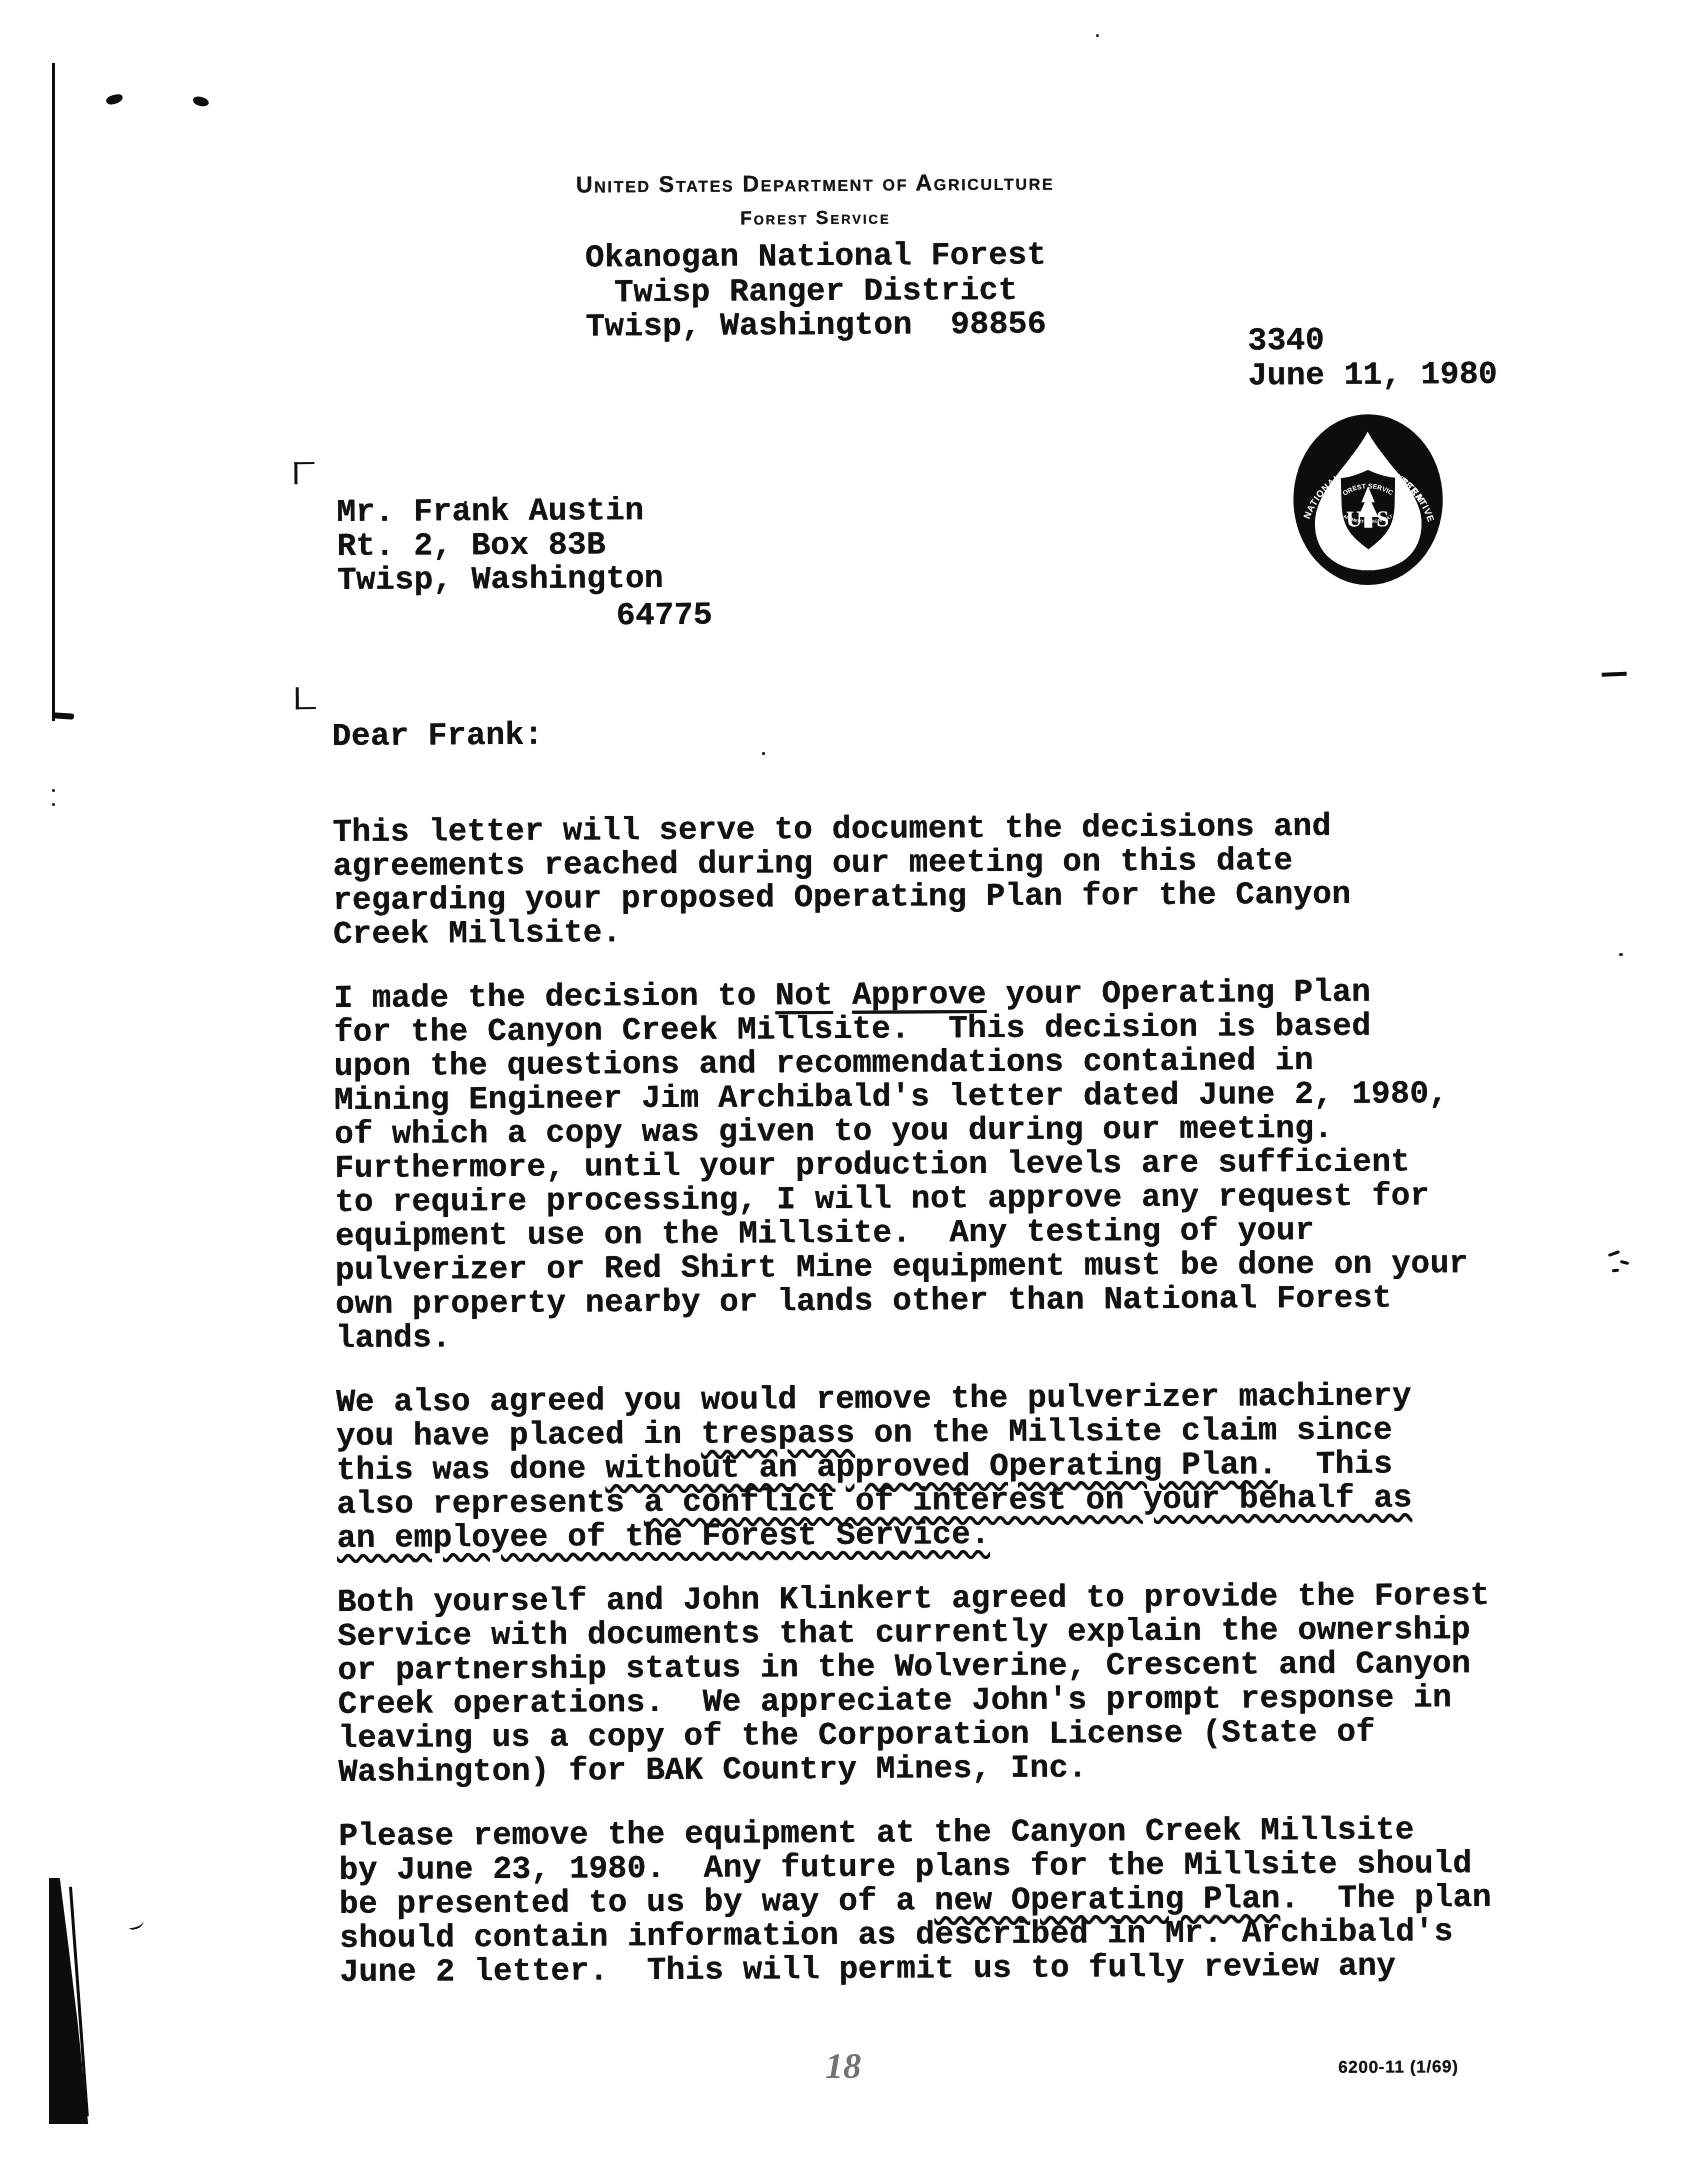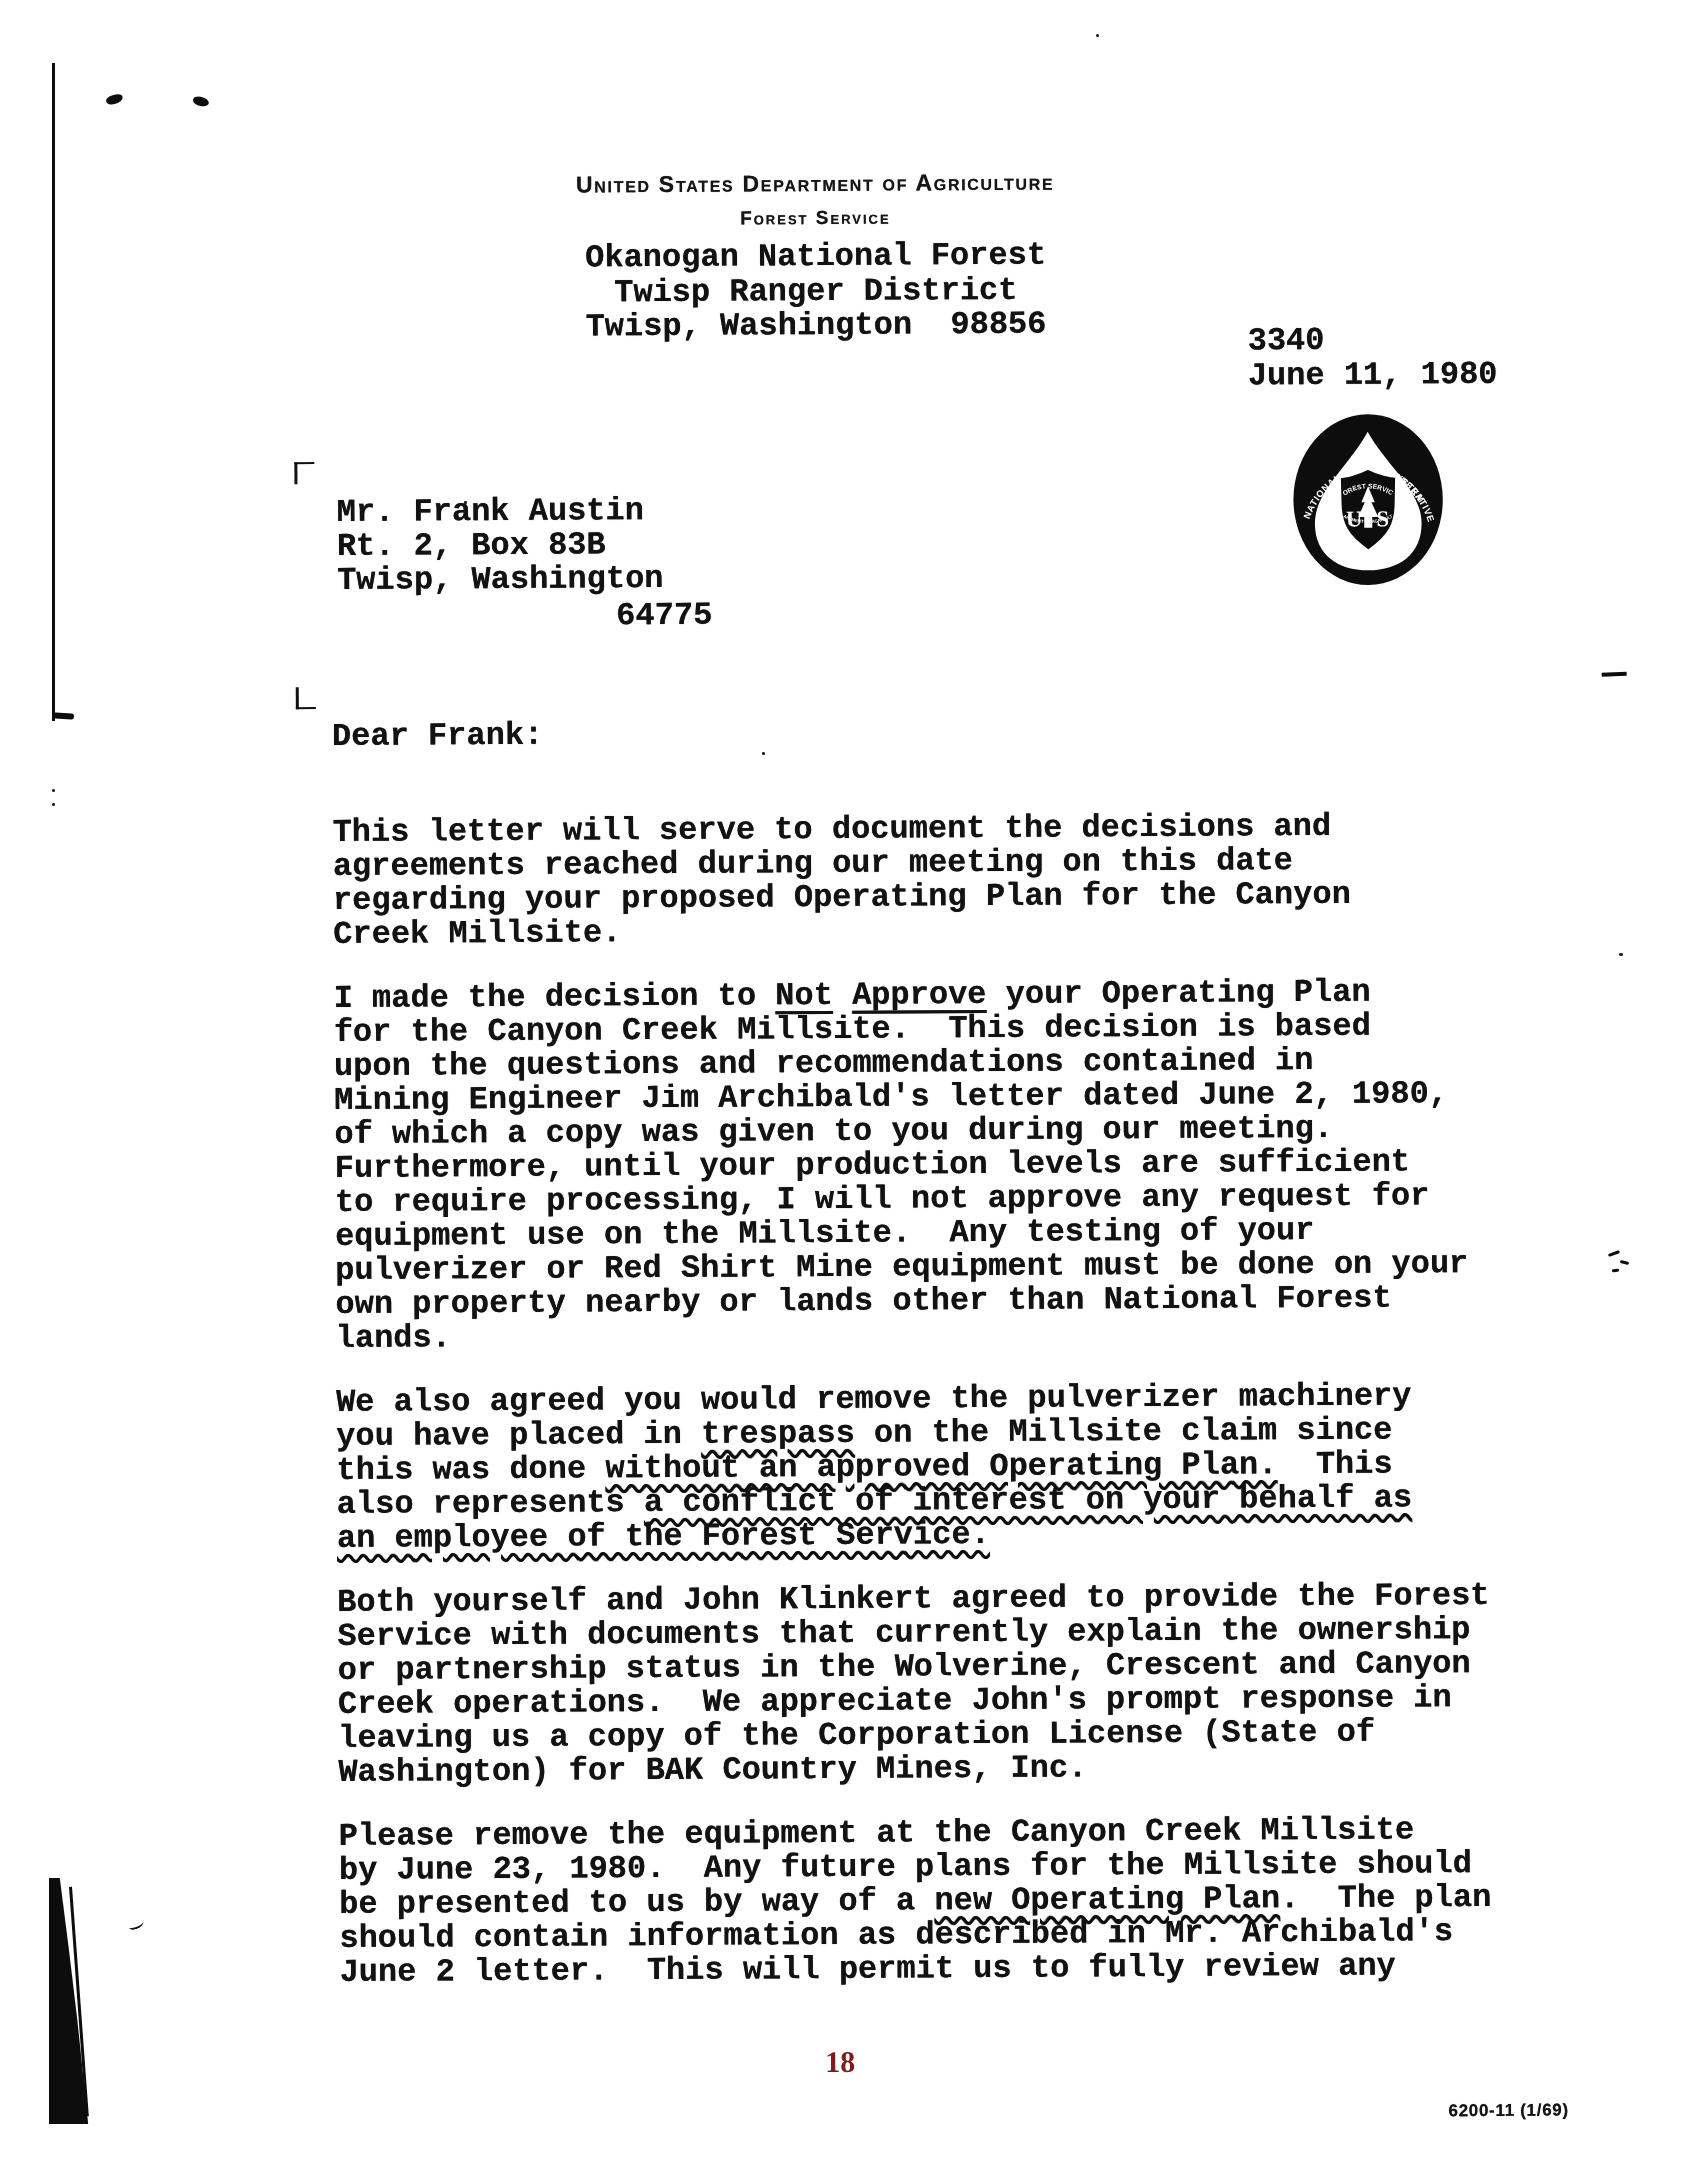--- a/index.html
+++ b/index.html
@@ -15,21 +15,21 @@
         text-shadow:0 0 0.7px rgba(10,10,10,.75);}
   .agency{font-size:23px;letter-spacing:1.7px;}
   .service{font-size:19px;letter-spacing:2px;}
   .center-band{left:0;width:1641px;text-align:center;}
   .tline{height:34px;line-height:34px;white-space:pre;}
   .para{margin:0 0 30px 0;}
   .u-typed{text-decoration-line:underline;text-decoration-style:solid;
            text-decoration-thickness:2.6px;text-underline-offset:6.6px;}
   .u-pen{text-decoration-line:underline;text-decoration-style:wavy;
          text-decoration-thickness:2.6px;text-underline-offset:7.3px;text-decoration-color:#0c0c0c;}
-  .footer-page{font-family:"Liberation Serif",serif;font-weight:700;font-size:30px;color:#7f1d1d;}
+  .footer-page{font-family:"Liberation Serif",serif;font-weight:700;font-size:36px;color:#737373;font-style:italic;}
   .footer-form{font-weight:700;font-size:17px;letter-spacing:0.7px;color:#141414;
         text-shadow:0 0 0.7px rgba(10,10,10,.8);}
   .ink{background:#0d0d0d;}
   .speck{position:absolute;background:#1a1a1a;border-radius:50%;}
   .bracket-open{width:17px;height:20px;border-left:3.3px solid #111;border-top:2.6px solid #111;}
   .bracket-close{width:17px;height:20px;border-left:3.3px solid #111;border-bottom:2.6px solid #111;}
 </style>
 </head>
 <body>
 
@@ -100,17 +100,17 @@
     <div class="abs mono" style="left:340px;top:496px;">Mr. Frank Austin</div>
     <div class="abs mono" style="left:340px;top:530px;">Rt. 2, Box 83B</div>
     <div class="abs mono" style="left:340px;top:564px;">Twisp, Washington</div>
     <div class="abs mono" style="left:619px;top:601px;">64775</div>
 
     <div class="abs mono" style="left:334px;top:720px;">Dear Frank:</div>
 
     <div class="abs mono" style="left:334px;top:816px;width:1191px;"><div class="para"><div class="tline"><span>This letter will serve to document the decisions and</span></div><div class="tline"><span>agreements reached during our meeting on this date</span></div><div class="tline"><span>regarding your proposed Operating Plan for the Canyon</span></div><div class="tline"><span>Creek Millsite.</span></div></div><div class="para"><div class="tline"><span>I made the decision to </span><span class="u-typed">Not</span><span> </span><span class="u-typed">Approve</span><span> your Operating Plan</span></div><div class="tline"><span>for the Canyon Creek Millsite.  This decision is based</span></div><div class="tline"><span>upon the questions and recommendations contained in</span></div><div class="tline"><span>Mining Engineer Jim Archibald's letter dated June 2, 1980,</span></div><div class="tline"><span>of which a copy was given to you during our meeting.</span></div><div class="tline"><span>Furthermore, until your production levels are sufficient</span></div><div class="tline"><span>to require processing, I will not approve any request for</span></div><div class="tline"><span>equipment use on the Millsite.  Any testing of your</span></div><div class="tline"><span>pulverizer or Red Shirt Mine equipment must be done on your</span></div><div class="tline"><span>own property nearby or lands other than National Forest</span></div><div class="tline"><span>lands.</span></div></div><div class="para"><div class="tline"><span>We also agreed you would remove the pulverizer machinery</span></div><div class="tline"><span>you have placed in </span><span class="u-pen">trespass</span><span> on the Millsite claim since</span></div><div class="tline"><span>this was done </span><span class="u-pen">without an approved Operating Plan.</span><span>  This</span></div><div class="tline"><span>also represents </span><span class="u-pen">a conflict of interest on your behalf as</span></div><div class="tline"><span class="u-pen">an employee of the Forest Service.</span></div></div><div class="para"><div class="tline"><span>Both yourself and John Klinkert agreed to provide the Forest</span></div><div class="tline"><span>Service with documents that currently explain the ownership</span></div><div class="tline"><span>or partnership status in the Wolverine, Crescent and Canyon</span></div><div class="tline"><span>Creek operations.  We appreciate John's prompt response in</span></div><div class="tline"><span>leaving us a copy of the Corporation License (State of</span></div><div class="tline"><span>Washington) for BAK Country Mines, Inc.</span></div></div><div class="para"><div class="tline"><span>Please remove the equipment at the Canyon Creek Millsite</span></div><div class="tline"><span>by June 23, 1980.  Any future plans for the Millsite should</span></div><div class="tline"><span>be presented to us by way of a </span><span class="u-pen">new Operating Plan</span><span>.  The plan</span></div><div class="tline"><span>should contain information as described in Mr. Archibald's</span></div><div class="tline"><span>June 2 letter.  This will permit us to fully review any</span></div></div></div>
 
     <div class="abs footer-page" style="left:819px;top:2048px;">18</div>
-    <div class="abs footer-form" style="left:1442px;top:2064px;margin-top:44px;">6200-11 (1/69)</div>
+    <div class="abs footer-form" style="left:1332px;top:2064px;">6200-11 (1/69)</div>
 
   </div>
 </div>
 
 
 </body></html>

